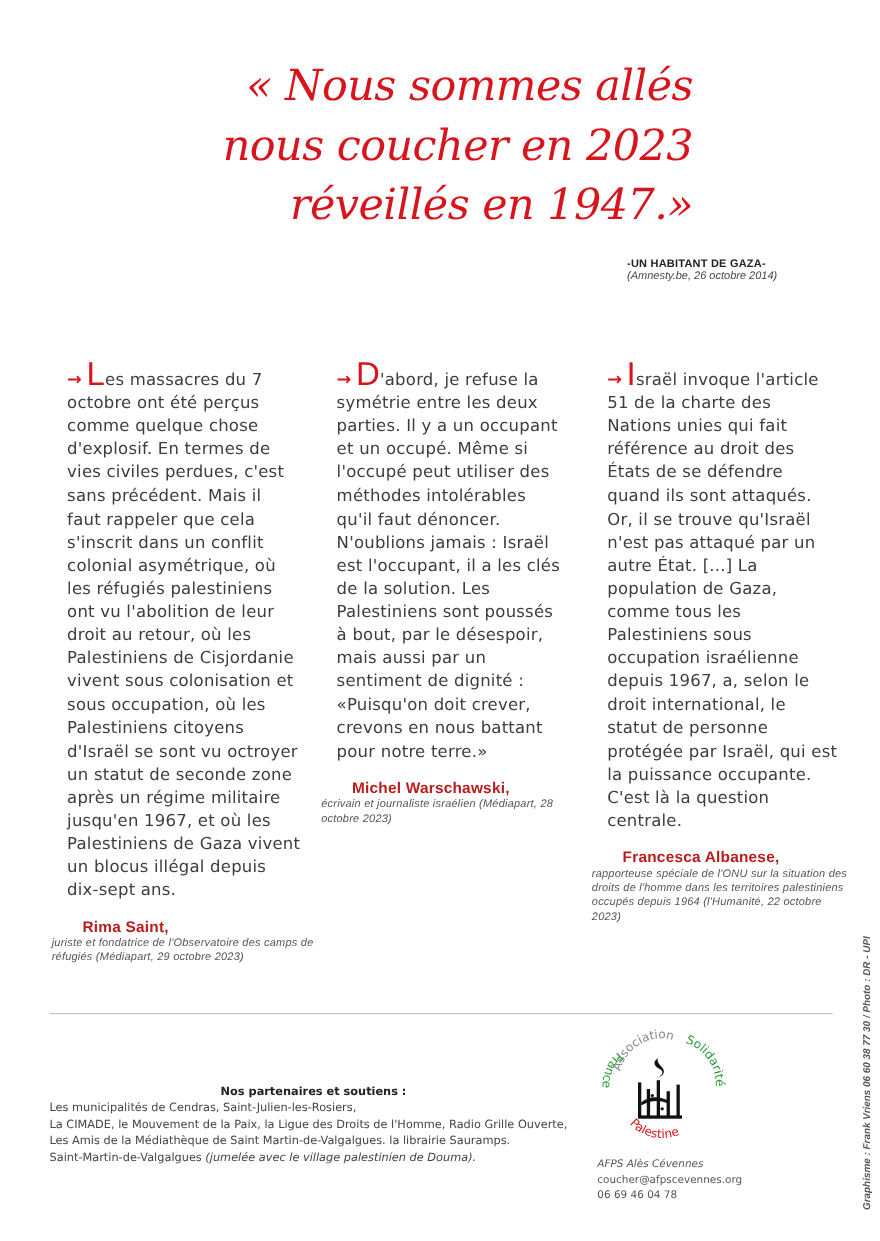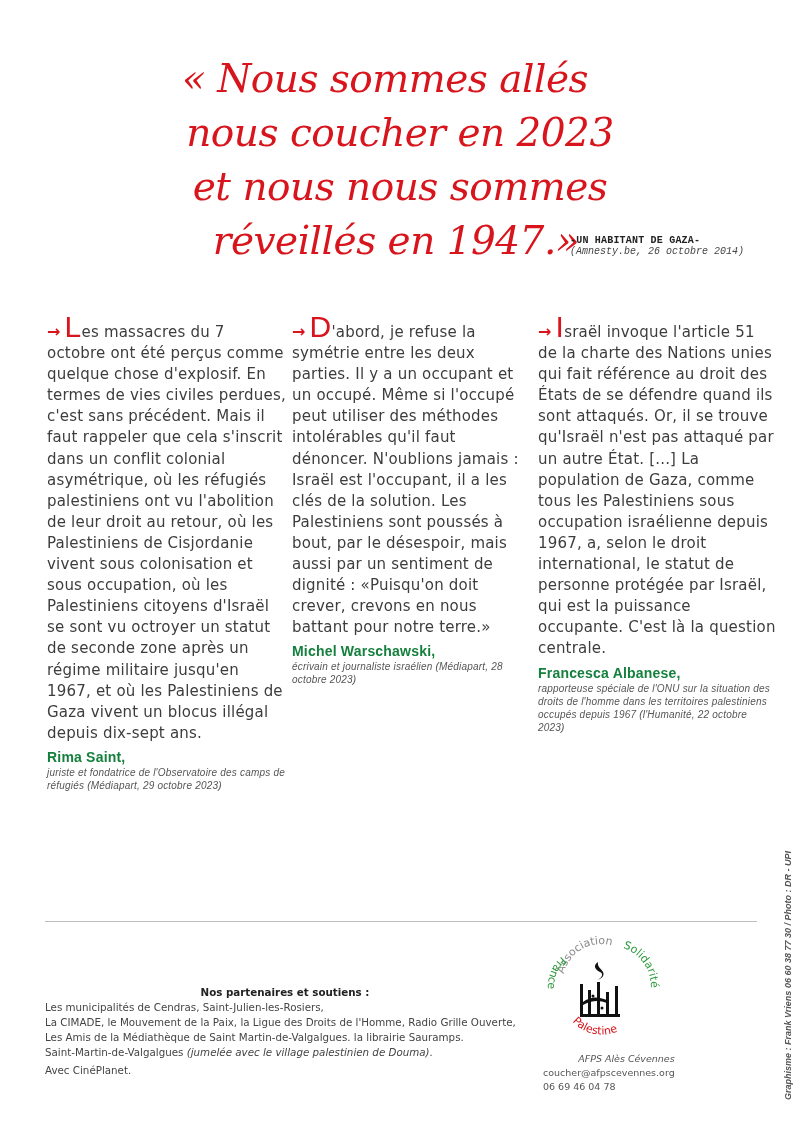--- a/index.html
+++ b/index.html
@@ -1,55 +1,54 @@
 <!DOCTYPE html>
 <html><head>
   <meta charset="utf-8">
   <style>
     html, body { margin: 0; padding: 0; background: #ffffff; }
     body { width: 800px; height: 1128px; position: relative; overflow: hidden; font-family: "DejaVu Sans", sans-serif; color: #3a3a3a; }
 
     .headline { position: absolute; left: 170px; top: 52px; width: 460px; text-align: center; font-family: "DejaVu Serif", "Liberation Serif", serif; font-style: italic; color: #d8141c; font-size: 39px; line-height: 54px; letter-spacing: -0.5px; }
-    .headline .line { display: block; white-space: nowrap; }
+    .headline .line { display: block; white-space: nowrap; text-align: right; }
     .headline .l1 { margin-left: -30px; }
     .headline .l4 { margin-left: -8px; }
-    .quote-source { position: absolute; left: 570px; top: 235px; width: 200px; font-family: Liberation Mono, monospace; }
+    .quote-source { position: absolute; left: 570px; top: 235px; width: 200px; font-family: Liberation Sans, sans-serif; }
     .quote-source .who { font-size: 10px; font-weight: bold; color: #222; letter-spacing: 0.2px; }
     .quote-source .ref { font-size: 10px; font-style: italic; color: #444; }
 
     .col { position: absolute; top: 318px; font-family: "DejaVu Sans", sans-serif; font-size: 15px; line-height: 21.1px; color: #3d3d3d; letter-spacing: 0.2px; }
     .col1 { left: 47px; width: 240px; }
     .col2 { left: 292px; width: 232px; }
     .col3 { left: 538px; width: 238px; }
-    .col p { margin: 0; white-space: pre-line; }
+    .col p { margin: 14px; white-space: pre-line; }
     .arrow { color: #d8141c; font-weight: bold; font-size: 16px; margin-right: 4px; }
     .dropcap { color: #d8141c; font-size: 30px; line-height: 18px; font-weight: normal; font-family: "Liberation Sans", sans-serif; }
-    .author { font-family: "Liberation Sans", sans-serif; font-weight: bold; font-size: 14px; color: #15803d; margin-top: 5px; line-height: 17px; }
+    .author { font-family: "Liberation Sans", sans-serif; font-weight: bold; font-size: 14px; color: #b91c1c; margin-top: 5px; line-height: 17px; margin-left: 28px; }
     .role { font-family: "Liberation Sans", sans-serif; font-style: italic; font-size: 10px; line-height: 13px; color: #555; white-space: pre-line; }
 
     .separator { position: absolute; left: 45px; top: 921px; width: 712px; height: 1px; background: #bdbdbd; }
 
     .partners { position: absolute; left: 45px; top: 985px; width: 480px; font-family: "DejaVu Sans", sans-serif; font-size: 10.3px; line-height: 15px; color: #444; }
     .partners .title { font-weight: bold; color: #222; text-align: center; }
     .partners .it { font-style: italic; }
     .partners .avec { margin-top: 3px; }
 
     .logo { position: absolute; left: 535px; top: 932px; width: 130px; height: 110px; }
     .contact { position: absolute; left: 543px; top: 1052px; font-family: "DejaVu Sans", sans-serif; font-size: 9.5px; line-height: 14px; color: #555; }
-    .contact .org { font-style: italic; text-align: right; }
+    .contact .org { font-style: italic; }
 
     .credit { position: absolute; left: 783px; top: 1100px; transform-origin: 0 0; transform: rotate(-90deg); white-space: nowrap; font-family: "Liberation Sans", sans-serif; font-style: italic; font-weight: bold; font-size: 9px; color: #555; }
   </style>
 </head>
 <body>
 
 <div class="headline">
   <span class="line l1">« Nous sommes allés</span>
   <span class="line">nous coucher en 2023</span>
-  <span class="line">et nous nous sommes</span>
   <span class="line l4">réveillés en 1947.»</span>
 </div>
 <div class="quote-source">
   <div class="who">-UN HABITANT DE GAZA-</div>
   <div class="ref">(Amnesty.be, 26 octobre 2014)</div>
 </div>
 
 <div class="col col1">
   <p><span class="arrow">→</span><span class="dropcap">L</span><span>es massacres du 7 octobre ont été perçus comme quelque chose d'explosif. En termes de vies civiles perdues, c'est sans précédent. Mais il faut rappeler que cela s'inscrit dans un conflit colonial asymétrique, où les réfugiés palestiniens ont vu l'abolition de leur droit au retour, où les Palestiniens de Cisjordanie vivent sous colonisation et sous occupation, où les Palestiniens citoyens d'Israël se sont vu octroyer un statut de seconde zone après un régime militaire jusqu'en 1967, et où les Palestiniens de Gaza vivent un blocus illégal depuis dix-sept ans.</span></p>
   <div class="author">Rima Saint,</div>
@@ -58,31 +57,30 @@
 
 <div class="col col2">
   <p><span class="arrow">→</span><span class="dropcap">D</span><span>'abord, je refuse la symétrie entre les deux parties. Il y a un occupant et un occupé. Même si l'occupé peut utiliser des méthodes intolérables qu'il faut dénoncer. N'oublions jamais : Israël est l'occupant, il a les clés de la solution. Les Palestiniens sont poussés à bout, par le désespoir, mais aussi par un sentiment de dignité : «Puisqu'on doit crever, crevons en nous battant pour notre terre.»</span></p>
   <div class="author">Michel Warschawski,</div>
   <div class="role">écrivain et journaliste israélien (Médiapart, 28 octobre 2023)</div>
 </div>
 
 <div class="col col3">
   <p><span class="arrow">→</span><span class="dropcap">I</span><span>sraël invoque l'article 51 de la charte des Nations unies qui fait référence au droit des États de se défendre quand ils sont attaqués. Or, il se trouve qu'Israël n'est pas attaqué par un autre État. [...] La population de Gaza, comme tous les Palestiniens sous occupation israélienne depuis 1967, a, selon le droit international, le statut de personne protégée par Israël, qui est la puissance occupante. C'est là la question centrale.</span></p>
   <div class="author">Francesca Albanese,</div>
-  <div class="role">rapporteuse spéciale de l'ONU sur la situation des droits de l'homme dans les territoires palestiniens occupés depuis 1967 (l'Humanité, 22 octobre 2023)</div>
+  <div class="role">rapporteuse spéciale de l'ONU sur la situation des droits de l'homme dans les territoires palestiniens occupés depuis 1964 (l'Humanité, 22 octobre 2023)</div>
 </div>
 
 <div class="separator"></div>
 
 <div class="partners">
   <div class="title">Nos partenaires et soutiens :</div>
   <div>Les municipalités de Cendras, Saint-Julien-les-Rosiers,</div>
   <div>La CIMADE, le Mouvement de la Paix, la Ligue des Droits de l'Homme, Radio Grille Ouverte, Les Amis de la Médiathèque de Saint Martin-de-Valgalgues. la librairie Sauramps.</div>
   <div><span>Saint-Martin-de-Valgalgues </span><span class="it">(jumelée avec le village palestinien de Douma).</span></div>
-  <div class="avec">Avec CinéPlanet.</div>
 </div>
 
 <svg class="logo" viewBox="0 0 130 110">
   <defs>
     <path id="arcTop" d="M 28 48 A 38 38 0 0 1 102 38"></path>
     <path id="arcLeft" d="M 30 22 A 40 40 0 0 0 38 92"></path>
     <path id="arcBottom" d="M 36 88 A 40 40 0 0 0 96 90"></path>
     <path id="arcRight" d="M 88 16 A 40 40 0 0 1 100 86"></path>
   </defs>
   <text font-family="DejaVu Sans, sans-serif" font-size="11" fill="#8a8a8a"><textPath href="#arcTop" startOffset="6">Association</textPath></text>

